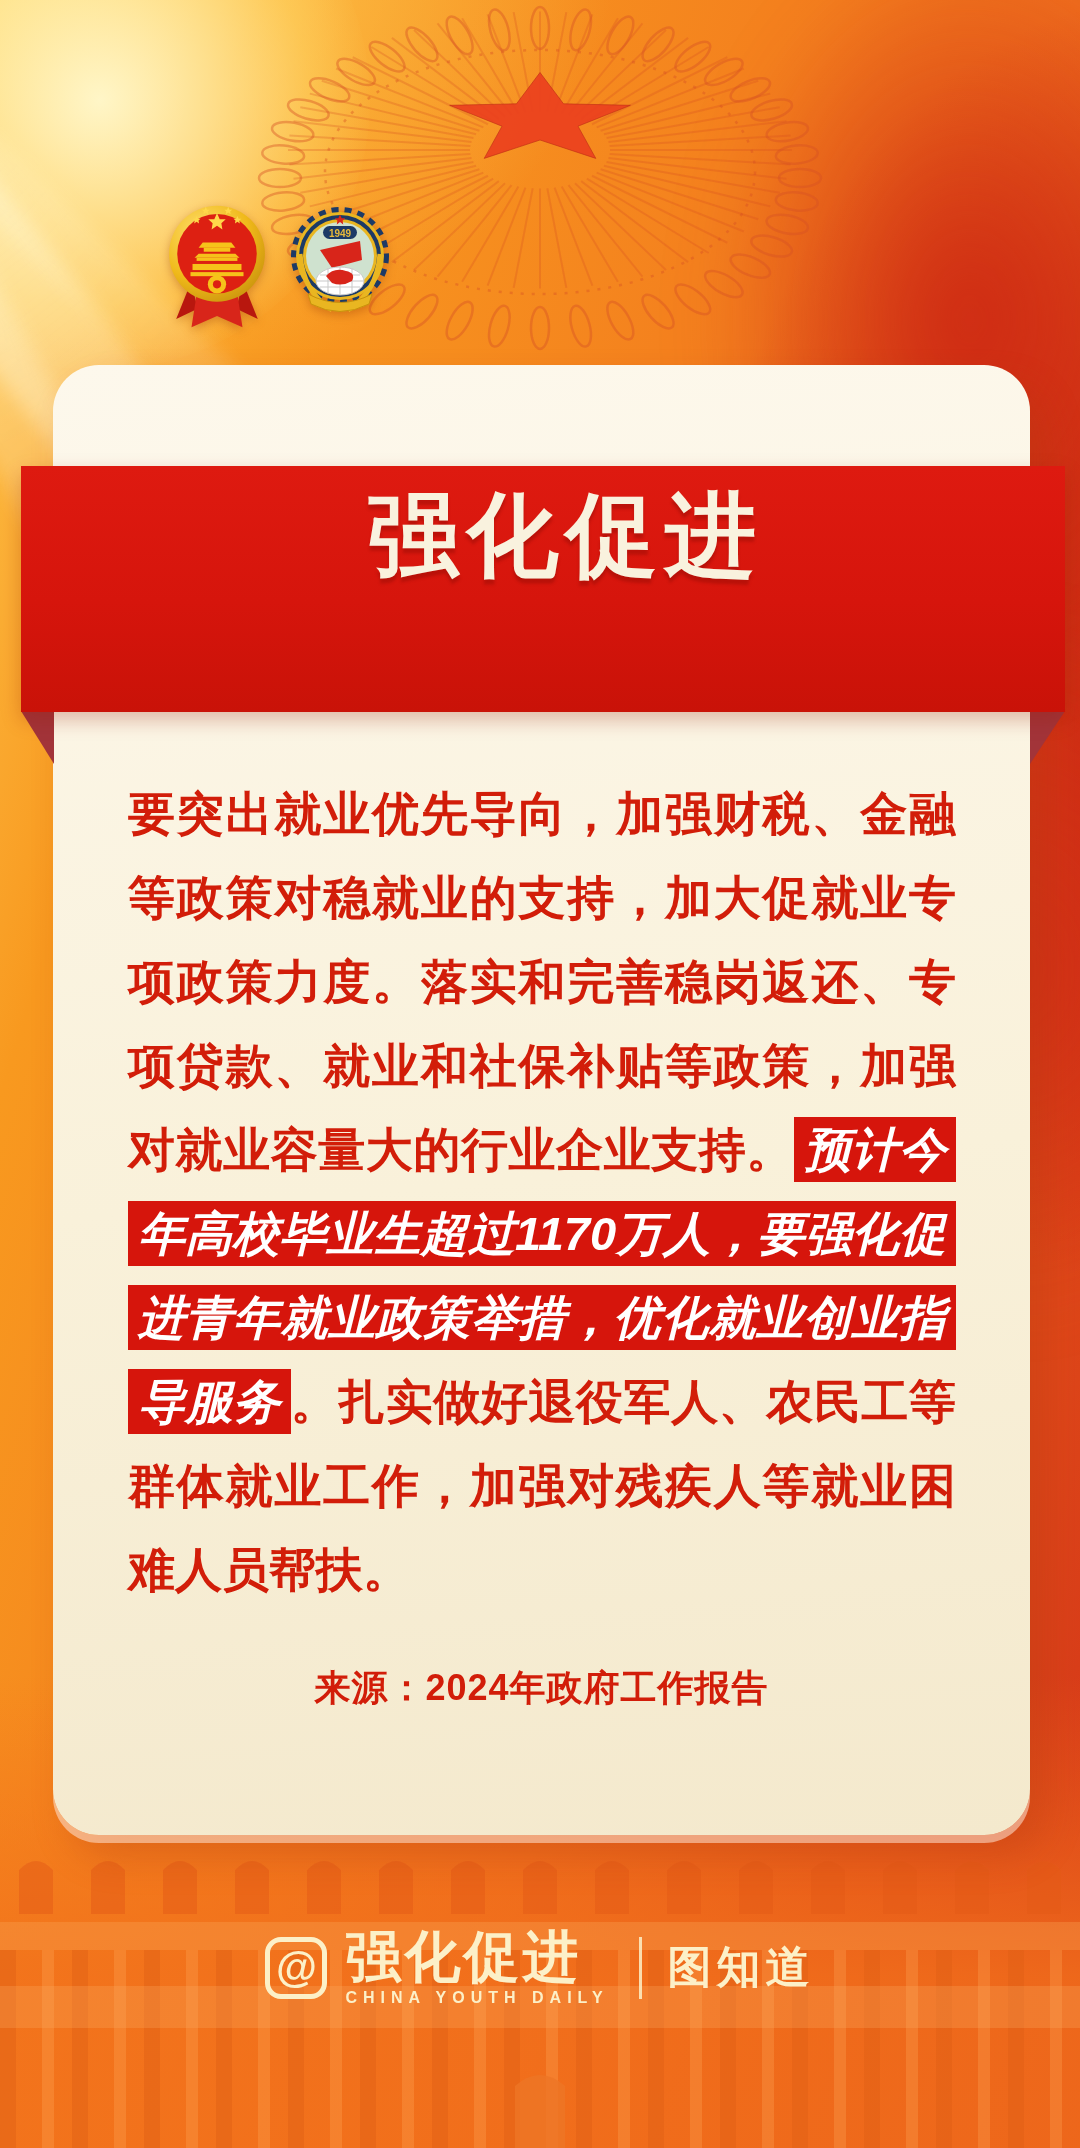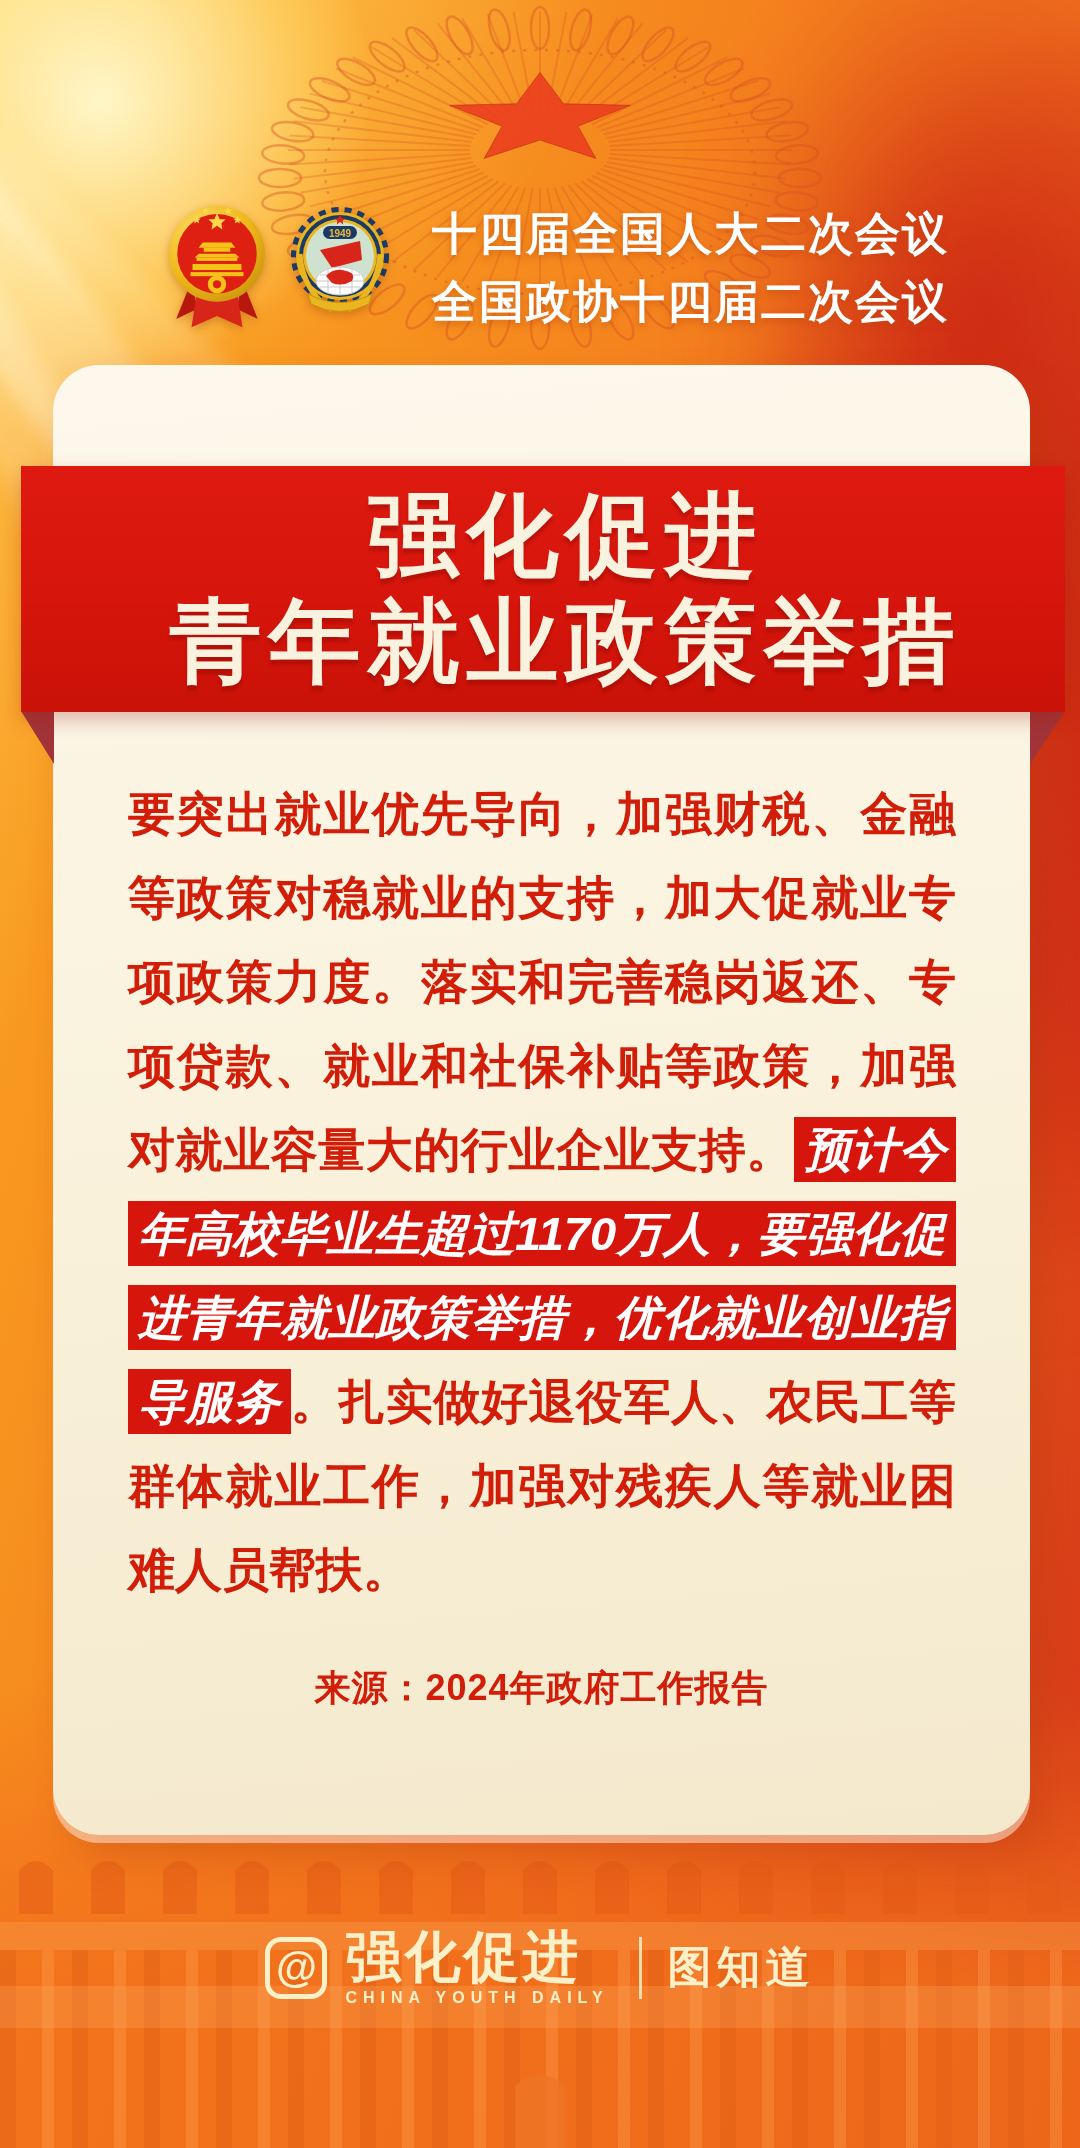--- a/index.html
+++ b/index.html
@@ -251,31 +251,26 @@
       <path d="M90,58 Q87,96 58,114" fill="none" stroke="#e9b621" stroke-width="5"></path>
       <rect x="33" y="30" width="34" height="13" rx="6.5" fill="#1c3a66"></rect>
       <use href="#star" transform="translate(50,24) scale(5.5)" fill="#d8251a"></use>
       <text x="50" y="40.5" font-size="10" font-weight="bold" fill="#e8b93a" text-anchor="middle">1949</text>
       <path d="M30,54 L70,45 L72,64 L42,72 Z" fill="#d8251a"></path>
       <ellipse cx="50" cy="85" rx="24" ry="14" fill="#ffffff" stroke="#c9c9c9"></ellipse>
       <path d="M26,85 L74,85 M30,79 L70,79 M30,91 L70,91 M50,71 L50,99 M38,72.5 L38,97.5 M62,72.5 L62,97.5" stroke="#c9c9c9" stroke-width="1" fill="none"></path>
       <path d="M36,80 Q44,71 56,75 Q66,77 62,85 Q52,91 42,87 Z" fill="#d8251a"></path>
       <path d="M18,98 Q50,115 82,98 L79,108 Q50,123 21,108 Z" fill="#e9b621" stroke="#c8920c"></path>
     </svg>
-    <div class="header-text">
-      <div class="h-line">十四届全国人大二次会议</div>
-      <div class="h-line">全国政协十四届二次会议</div>
-    </div>
   </div>
 
   <div class="card"></div>
 
   <div class="banner">
     <div class="banner-line">强化促进</div>
-    <div class="banner-line">青年就业政策举措</div>
   </div>
   <div class="fold fold-left"></div>
   <div class="fold fold-right"></div>
 
   <div class="article"><span>要突出就业优先导向，加强财税、金融等政策对稳就业的支持，加大促就业专项政策力度。落实和完善稳岗返还、专项贷款、就业和社保补贴等政策，加强对就业容量大的行业企业支持。</span><span class="hl">预计今年高校毕业生超过1170万人，要强化促进青年就业政策举措，优化就业创业指导服务</span><span>。扎实做好退役军人、农民工等群体就业工作，加强对残疾人等就业困难人员帮扶。</span></div>
   <div class="source">来源：2024年政府工作报告</div>
 
   <div class="footer">
     <div class="at-badge">
       <span>@</span>

